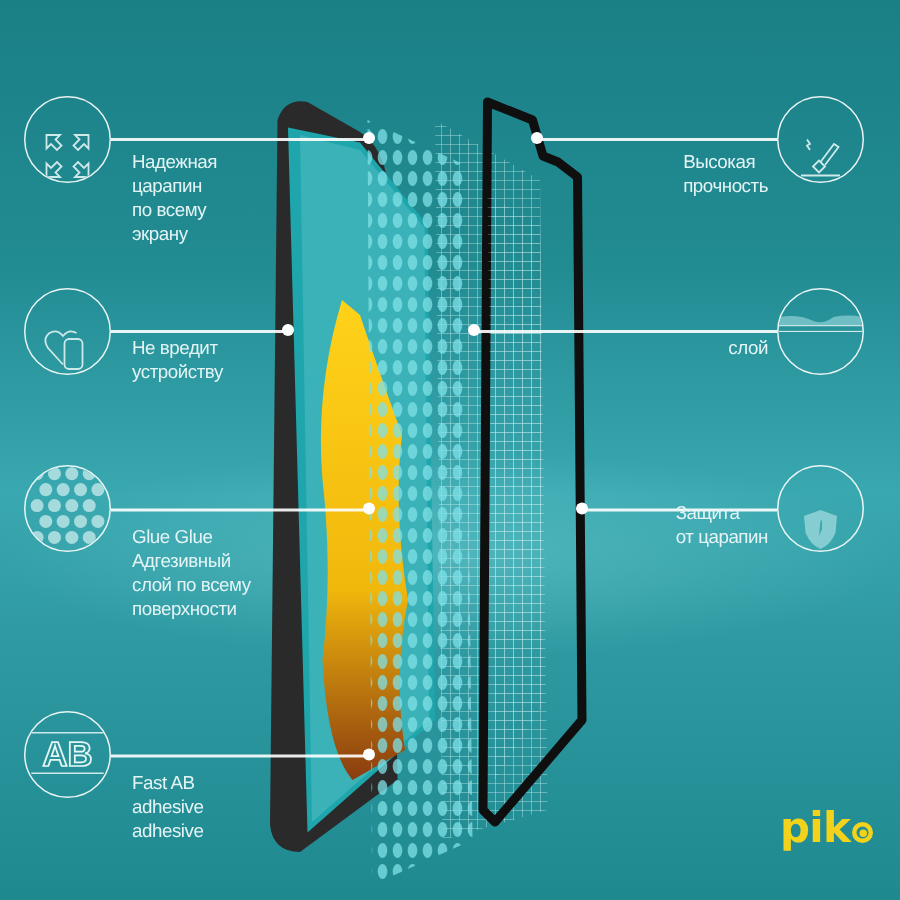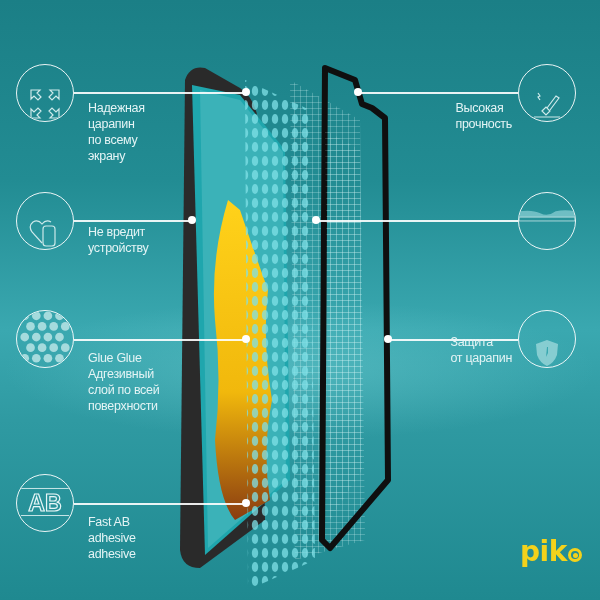--- a/index.html
+++ b/index.html
@@ -135,21 +135,21 @@
           <circle cx="32" cy="50" r="4.5"></circle>
           <circle cx="44" cy="50" r="4.5"></circle>
       </g>
     </svg>
   </div>
   <div class="hline" style="left:74px;top:339px;width:172px;"></div>
   <div class="dot" style="left:246px;top:339px;"></div>
   <div class="label" style="left:88px;top:350px;">
     <span>Glue Glue</span>
     <span>Адгезивный</span>
-    <span>слой по всей</span>
+    <span>слой по всему</span>
     <span>поверхности</span>
   </div>
 </div>
 
 <div>
   <div class="circle" style="left:16px;top:474px;">
     <svg width="58" height="58" viewBox="0 0 58 58">
       <line x1="4" y1="15" x2="54" y2="15" stroke="#cde9ea" stroke-width="1"></line>
       <line x1="4" y1="43" x2="54" y2="43" stroke="#cde9ea" stroke-width="1"></line>
       <text x="29" y="38" text-anchor="middle" font-family="Liberation Sans, sans-serif" font-size="24" font-weight="bold" fill="none" stroke="#e6f6f7" stroke-width="1.2">AB</text>
@@ -186,20 +186,21 @@
 <div>
   <div class="circle" style="left:518px;top:192px;">
     <svg width="58" height="58" viewBox="0 0 58 58">
       <path d="M0 20 Q14 18 22 22 Q30 26 38 20 Q48 18 58 20 L58 26 L0 26 Z" fill="#8fd1d5" opacity="0.7"></path>
       <rect x="0" y="26" width="58" height="4" fill="none" stroke="#cde9ea" stroke-width="0.8"></rect>
     </svg>
   </div>
   <div class="hline" style="left:316px;top:220px;width:202px;"></div>
   <div class="dot" style="left:316px;top:220px;"></div>
   <div class="label right" style="right:88px;top:224px;">
+    <span>слой</span>
   </div>
 </div>
 
 <div>
   <div class="circle" style="left:518px;top:310px;">
     <svg width="24" height="28" viewBox="0 0 24 28">
       <path d="M12 1 L23 5 L22 16 Q19 24 12 27 Q5 24 2 16 L1 5 Z" fill="#8fd1d5" opacity="0.9"></path>
       <path d="M12 8 L11 18 L13 14 L13 8" fill="#3aa8b0"></path>
     </svg>
   </div>

